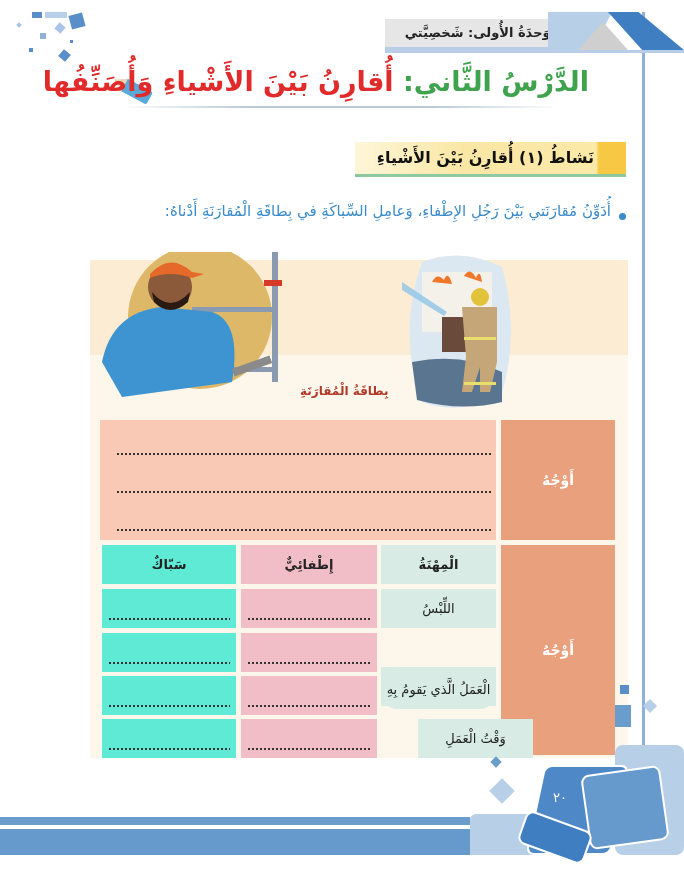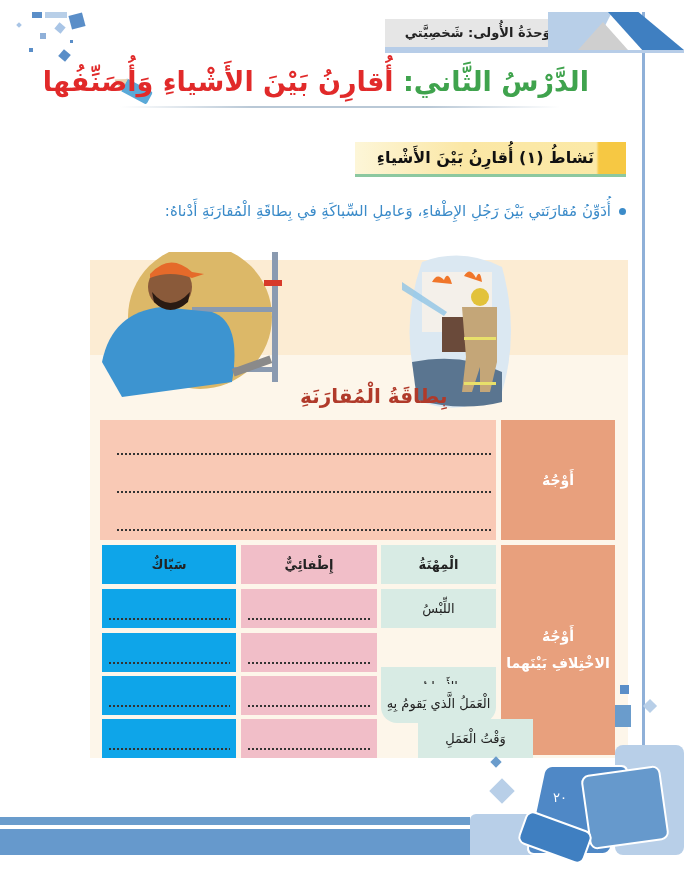--- a/index.html
+++ b/index.html
@@ -26,41 +26,41 @@
   .title-underline { position: absolute; left: 120px; top: 106px; width: 440px; height: 2px; background: linear-gradient(to left, #ffffff, #b9c8d6 30%, #b9c8d6 70%, #ffffff); }
   .pencil { position: absolute; left: 112px; top: 82px; width: 40px; height: 14px; transform: rotate(28deg); }
   .pencil .body { position: absolute; left: 10px; top: 0; width: 30px; height: 14px; background: #5aa9d8; border-radius: 2px; }
   .pencil .tip { position: absolute; left: 0; top: 0; width: 12px; height: 14px; background: #e8d2b0; clip-path: polygon(100% 0, 100% 100%, 0 50%); }
 
   
   .activity { position: absolute; left: 355px; top: 142px; width: 271px; height: 35px; background: linear-gradient(to left, #f6c843 0, #f6c843 10%, #fbe9a7 11%, #fbe7a5 60%, #fdf6d8 100%); border-bottom: 3px solid #8cc8a0; }
   .activity-text { position: absolute; right: 32px; top: 6px; font-size: 16px; font-weight: bold; color: #111; white-space: nowrap; }
 
   
-  .instruction { position: absolute; right: 58px; top: 202px; font-size: 15px; color: #3b8bc9; white-space: nowrap; display: flex; align-items: center; gap: 8px; }
+  .instruction { position: absolute; right: 58px; top: 202px; font-size: 15px; color: #3b8bc9; white-space: nowrap; display: flex; align-items: flex-end; gap: 8px; }
   .bullet { width: 7px; height: 7px; border-radius: 50%; background: #3b8bc9; }
 
   
   .card { position: absolute; left: 90px; top: 260px; width: 538px; height: 498px; background: #fdf6ea; }
   .card-band { position: absolute; left: 0; top: 0; width: 538px; height: 95px; background: #fcecd3; }
   .img-plumber { position: absolute; left: 92px; top: 252px; width: 190px; height: 145px; }
   .img-fire { position: absolute; left: 402px; top: 252px; width: 112px; height: 158px; }
-  .card-label { position: absolute; left: 300px; top: 384px; font-size: 20px; font-weight: bold; color: #b03a2a; white-space: nowrap; }
+  .card-label { position: absolute; left: 300px; top: 384px; font-size: 12px; font-weight: bold; color: #b03a2a; white-space: nowrap; }
 
   
   .sim-head { position: absolute; left: 501px; top: 420px; width: 114px; height: 120px; background: #e8a07d; color: #fff; font-weight: bold; font-size: 14px; text-align: center; display: flex; flex-direction: column; justify-content: center; line-height: 1.9; }
   .sim-body { position: absolute; left: 100px; top: 420px; width: 396px; height: 120px; background: #f9c9b5; }
   .dots { position: absolute; height: 2px; background-image: radial-gradient(circle, #333 0.8px, transparent 1px); background-size: 4px 2px; background-repeat: repeat-x; }
 
   
   .diff-head { position: absolute; left: 501px; top: 545px; width: 114px; height: 210px; background: #e8a07d; color: #fff; font-weight: bold; font-size: 14px; text-align: center; display: flex; flex-direction: column; justify-content: center; line-height: 1.9; }
   .cell { position: absolute; height: 39px; font-size: 13px; color: #222; display: flex; align-items: center; justify-content: center; white-space: nowrap; }
   .c-crit { left: 381px; width: 115px; background: #d8ebe4; }
   .c-fire { left: 241px; width: 136px; background: #f1bec8; }
-  .c-plum { left: 102px; width: 134px; background: #0ea5e9; }
+  .c-plum { left: 102px; width: 134px; background: #5eead4; }
   .cell.hdr { font-weight: bold; }
 
   
   .footer-bar1 { position: absolute; left: 0; top: 817px; width: 470px; height: 8px; background: #6a9ccc; }
   .footer-bar2 { position: absolute; left: 0; top: 829px; width: 470px; height: 26px; background: #6699cc; }
   .deco { position: absolute; border-radius: 8px; }
   .page-num { position: absolute; left: 553px; top: 790px; font-size: 13px; color: #fff; font-weight: normal; }
 </style>
 </head>
 <body>
@@ -141,21 +141,20 @@
   <span>أَوْجُهُ</span>
 </div>
 <div class="sim-body">
   <div class="dots" style="left:16px;top:33px;width:376px;"></div>
   <div class="dots" style="left:16px;top:71px;width:376px;"></div>
   <div class="dots" style="left:16px;top:109px;width:376px;"></div>
 </div>
 
 <div class="diff-head">
   <span>أَوْجُهُ</span>
-  <span>الاخْتِلافِ بَيْنَهما</span>
 </div>
 
 <div class="cell c-crit hdr" style="top:545px;">الْمِهْنَةُ</div>
 <div class="cell c-fire hdr" style="top:545px;">إِطْفائِيٌّ</div>
 <div class="cell c-plum hdr" style="top:545px;">سَبّاكٌ</div>
 
 <div class="cell c-crit" style="top:589px;">اللِّبْسُ</div>
 <div class="cell c-fire" style="top:589px;">
     <div class="dots" style="left:6px;right:6px;top:29px;"></div>
   </div>
@@ -164,21 +163,21 @@
   </div>
 
 <div class="cell c-crit" style="top:633px;margin-top:34px;">الأَدواتُ</div>
 <div class="cell c-fire" style="top:633px;">
     <div class="dots" style="left:6px;right:6px;top:29px;"></div>
   </div>
 <div class="cell c-plum" style="top:633px;">
     <div class="dots" style="left:6px;right:6px;top:29px;"></div>
   </div>
 
-<div class="cell c-crit" style="top:684px;border-radius:16px;">الْعَمَلُ الَّذي يَقومُ بِهِ</div>
+<div class="cell c-crit" style="top:670px;border-radius:16px;">الْعَمَلُ الَّذي يَقومُ بِهِ</div>
 <div class="cell c-fire" style="top:676px;">
     <div class="dots" style="left:6px;right:6px;top:29px;"></div>
   </div>
 <div class="cell c-plum" style="top:676px;">
     <div class="dots" style="left:6px;right:6px;top:29px;"></div>
   </div>
 
 <div class="cell c-crit" style="top:719px;margin-left:37px;">وَقْتُ الْعَمَلِ</div>
 <div class="cell c-fire" style="top:719px;">
     <div class="dots" style="left:6px;right:6px;top:29px;"></div>

